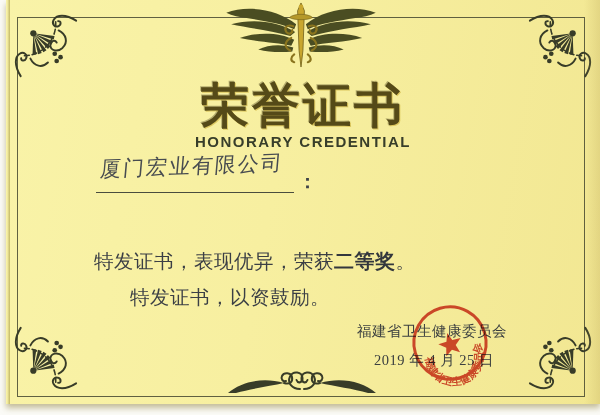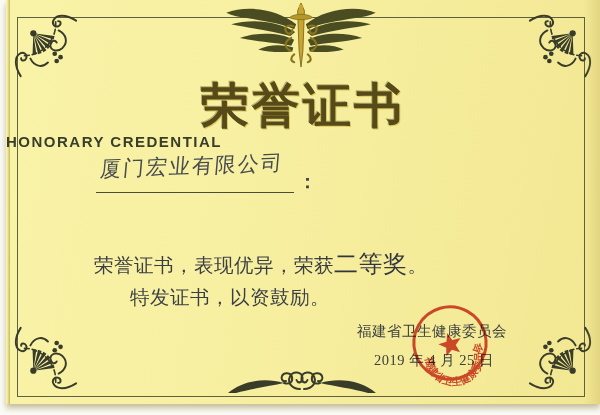--- a/index.html
+++ b/index.html
@@ -17,33 +17,33 @@
   .orn{position:absolute;width:70px;height:70px;}
   .orn.tl{left:4px;top:10px;}
   .orn.tr{left:520px;top:10px;transform:scaleX(-1);}
   .orn.bl{left:4px;top:324px;transform:scaleY(-1);}
   .orn.br{left:520px;top:324px;transform:scale(-1,-1);}
   .emblem{position:absolute;left:216px;top:2px;width:158px;height:66px;}
   .flourish{position:absolute;left:212px;top:368px;width:168px;height:30px;}
   .title{position:absolute;left:0;top:74px;width:594px;text-align:center;
          font-size:48px;font-weight:bold;letter-spacing:3px;color:#554a18;
          text-shadow:1px 1px 0 rgba(200,170,46,.55), -1px -1px 0 rgba(60,52,16,.35);}
-  .subtitle{position:absolute;left:0;top:133px;width:594px;
+  .subtitle{position:absolute;left:0;top:133px;width:594px;text-align:center;
          font-family:"Liberation Sans","DejaVu Sans",sans-serif;
          font-size:15px;font-weight:bold;letter-spacing:1.5px;color:#383e2a;}
   .recipient{position:absolute;left:94px;top:152px;font-size:21px;color:#474b50;
          transform:rotate(-2deg) skewX(-7deg);letter-spacing:2px;}
   .name-underline{position:absolute;left:90px;top:192px;width:198px;height:0;
          border-top:1.6px solid #4a4d3e;}
   .name-colon{position:absolute;left:292px;top:169px;font-size:19px;font-weight:bold;color:#3f4347;}
   .body-line{position:absolute;font-size:19.5px;color:#3b3f45;letter-spacing:.5px;white-space:nowrap;}
   .line1{left:124px;top:211px;}
   .line2{left:88px;top:248px;}
   .line3{left:124px;top:284px;text-align:right;}
-  .award{font-weight:normal;font-size:24px;color:#33373d;}
+  .award{font-weight:bold;font-size:20px;color:#33373d;}
   .issuer{position:absolute;left:350px;top:322px;width:152px;text-align:center;
          font-size:14.5px;color:#3c4040;letter-spacing:.5px;}
   .date{position:absolute;left:366px;top:351px;width:124px;text-align:center;
          font-size:14.5px;color:#3c4040;letter-spacing:.5px;white-space:nowrap;}
   .seal{position:absolute;left:399px;top:298px;width:90px;height:90px;
          transform:rotate(-16deg);opacity:.9;mix-blend-mode:multiply;}
 </style>
 </head>
 <body>
 
@@ -118,21 +118,21 @@
       </g>
     </svg>
 
     <div class="title">荣誉证书</div>
     <div class="subtitle">HONORARY CREDENTIAL</div>
 
     <div class="recipient">厦门宏业有限公司</div>
     <div class="name-underline"></div>
     <div class="name-colon">：</div>
 
-    <div class="body-line line2"><span>荣誉证书，表现优异，荣获</span><span class="award">二等奖</span><span>。</span></div>
+    <div class="body-line line2"><span>特发证书，表现优异，荣获</span><span class="award">二等奖</span><span>。</span></div>
     <div class="body-line line3">特发证书，以资鼓励。</div>
 
     <div class="issuer">福建省卫生健康委员会</div>
     <div class="date">2019 年 4 月 25 日</div>
 
     <svg class="seal" viewBox="-48 -48 96 96">
       <defs>
         <path id="sealArc" d="M -29,8 A 30,30 0 1 0 29,8" fill="none"></path>
       </defs>
       <circle cx="0" cy="0" r="38.5" fill="none" stroke="#cf3a2c" stroke-width="3.2"></circle>

